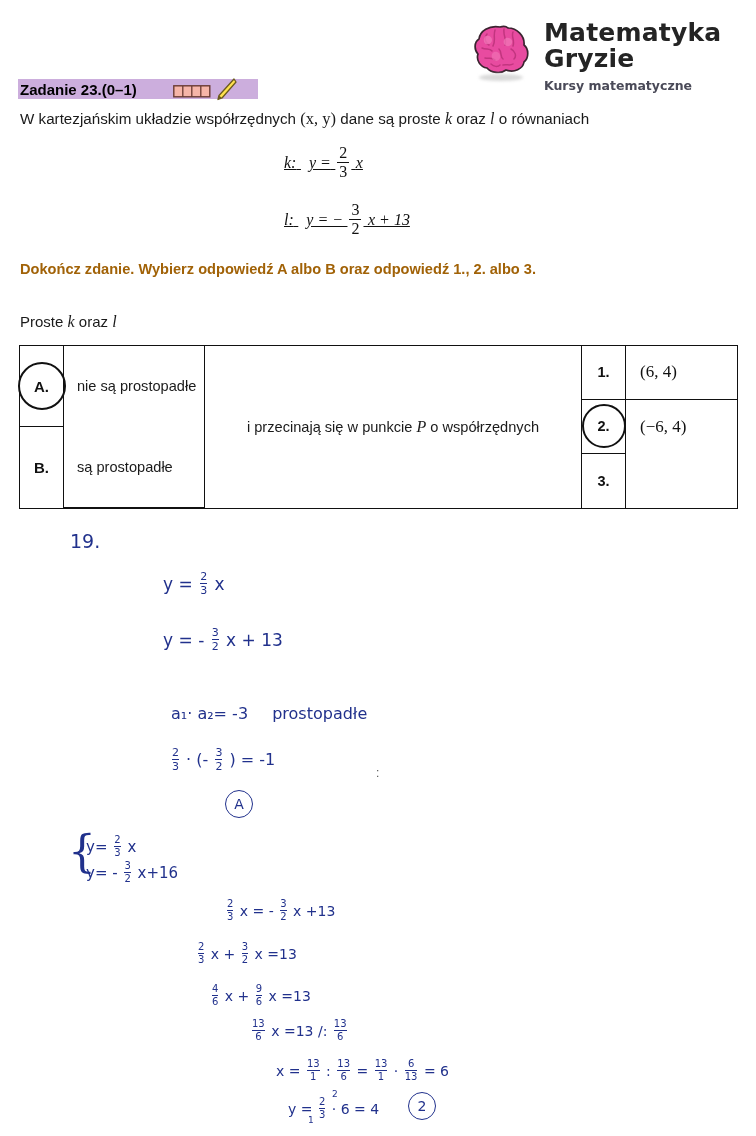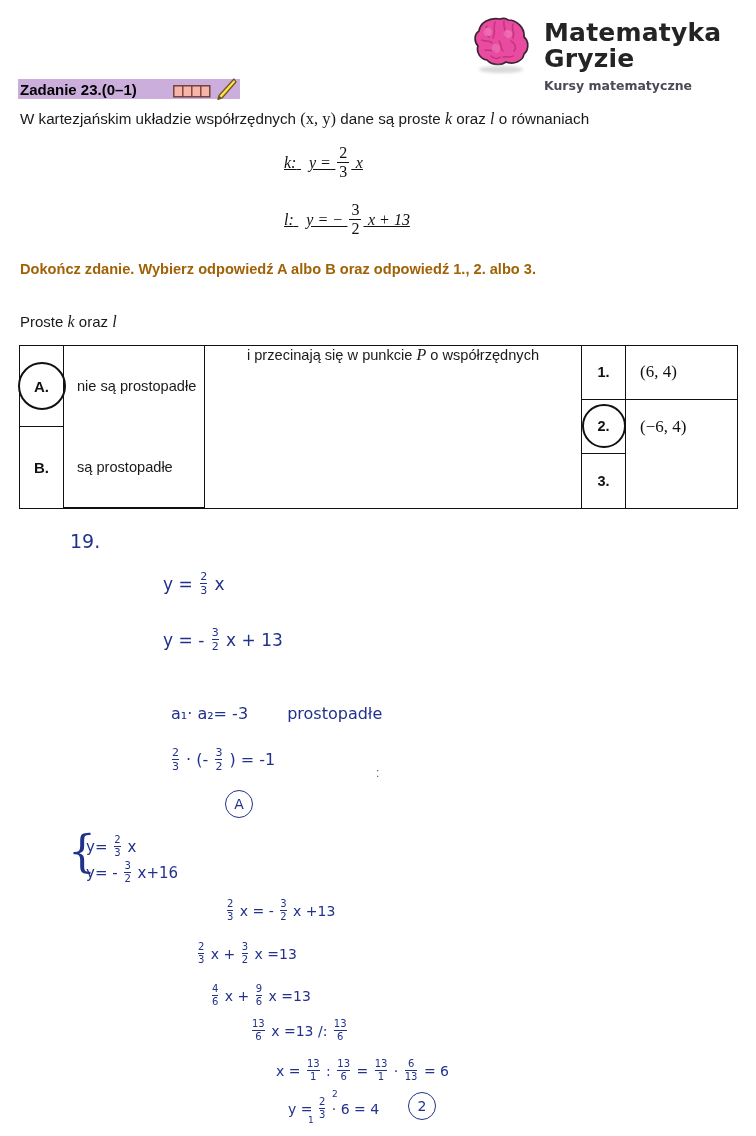--- a/index.html
+++ b/index.html
@@ -4,39 +4,39 @@
 <style>
   html,body{margin:0;padding:0;}
   body{
     width:756px;height:1136px;background:#ffffff;
     font-family:"Liberation Sans",sans-serif;
     color:#111;position:relative;overflow:hidden;
   }
   .page{position:relative;width:756px;height:1136px;}
 
   
-  .logo-block{position:absolute;left:470px;top:14px;display:flex;align-items:flex-start;}
+  .logo-block{position:absolute;left:470px;top:14px;display:flex;align-items:center;}
   .brain-wrap{position:relative;width:62px;height:62px;}
   .brain-shadow{
     position:absolute;left:9px;top:52px;width:44px;height:7px;border-radius:50%;
     background:#d9d9d9;filter:blur(1.4px);
   }
   .logo-text{margin-left:12px;padding-top:6px;}
   .logo-title{
     font-size:25px;font-weight:bold;color:#242424;letter-spacing:.2px;
     font-family:"DejaVu Sans",sans-serif;line-height:1.05;
   }
   .logo-sub{
     font-size:12.5px;font-weight:bold;color:#4a4a58;margin-top:5px;
     font-family:"DejaVu Sans",sans-serif;
   }
 
   
   .banner{
-    position:absolute;left:18px;top:79px;width:222px;height:20px;
+    position:absolute;left:18px;top:79px;width:240px;height:20px;
     background:#ccaedd;display:flex;align-items:center;
   }
   .banner-label{
     font-size:15px;font-weight:bold;color:#000;margin-left:2px;white-space:nowrap;
   }
   .banner-label .pts{font-weight:bold;}
   .eraser-icon{position:absolute;left:173px;top:84px;}
   .pencil-icon{position:absolute;left:215px;top:78px;}
 
   
@@ -62,21 +62,21 @@
 
   
   .tbl{position:absolute;left:19px;top:345px;width:719px;height:164px;
        border:1.6px solid #111;box-sizing:border-box;}
   .col-letter{position:absolute;left:0;top:0;width:44px;height:100%;
               border-right:1.6px solid #111;box-sizing:border-box;}
   .col-opt{position:absolute;left:44px;top:0;width:141px;height:100%;
            border-right:1.6px solid #111;box-sizing:border-box;}
   .col-mid{position:absolute;left:185px;top:0;width:377px;height:100%;
            border-right:1.6px solid #111;box-sizing:border-box;
-           display:flex;align-items:flex-start;justify-content:center;}
+           display:flex;align-items:center;justify-content:center;}
   .col-num{position:absolute;left:562px;top:0;width:44px;height:100%;
            border-right:1.6px solid #111;box-sizing:border-box;}
   .col-val{position:absolute;left:606px;top:0;right:0;height:100%;box-sizing:border-box;}
 
   .cellL{height:50%;box-sizing:border-box;display:flex;align-items:center;justify-content:center;
          font-size:15px;font-weight:bold;position:relative;}
   .cellL.top{border-bottom:1.6px solid #111;}
   .cellO{height:50%;box-sizing:border-box;display:flex;align-items:center;
          padding-left:13px;font-size:14.6px;color:#1a1a1a;line-height:1.3;}
   .cellO.top{border-bottom:1.6px solid #111;}
@@ -259,21 +259,21 @@
     <span class="hwf">
       <span class="n">3</span>
       <span class="b"></span>
       <span class="d">2</span>
     </span>
     <span>x + 13</span>
   </div>
 
   <div class="hw" style="left:171px;top:704px;font-size:16px;">
     <span>a₁· a₂= -3</span>
-    <span style="margin-left:34px">prostopadłe</span>
+    <span style="margin-left:19px">prostopadłe</span>
   </div>
 
   <div class="hw" style="left:170px;top:748px;font-size:16px;">
     <span class="hwf">
       <span class="n">2</span>
       <span class="b"></span>
       <span class="d">3</span>
     </span>
     <span>· (-</span>
     <span class="hwf">

